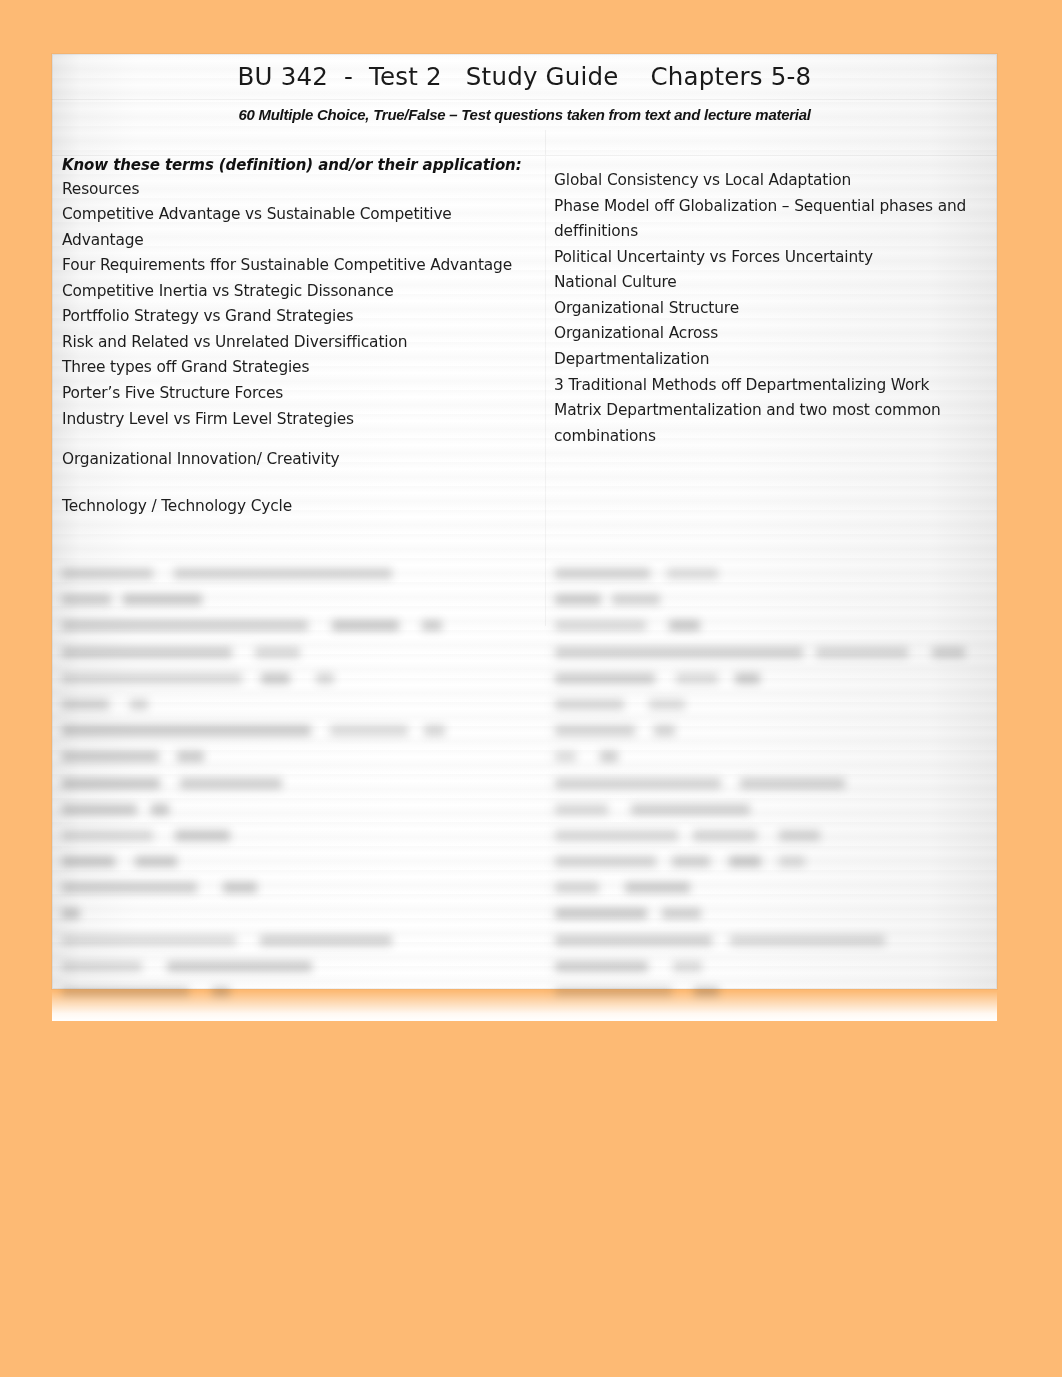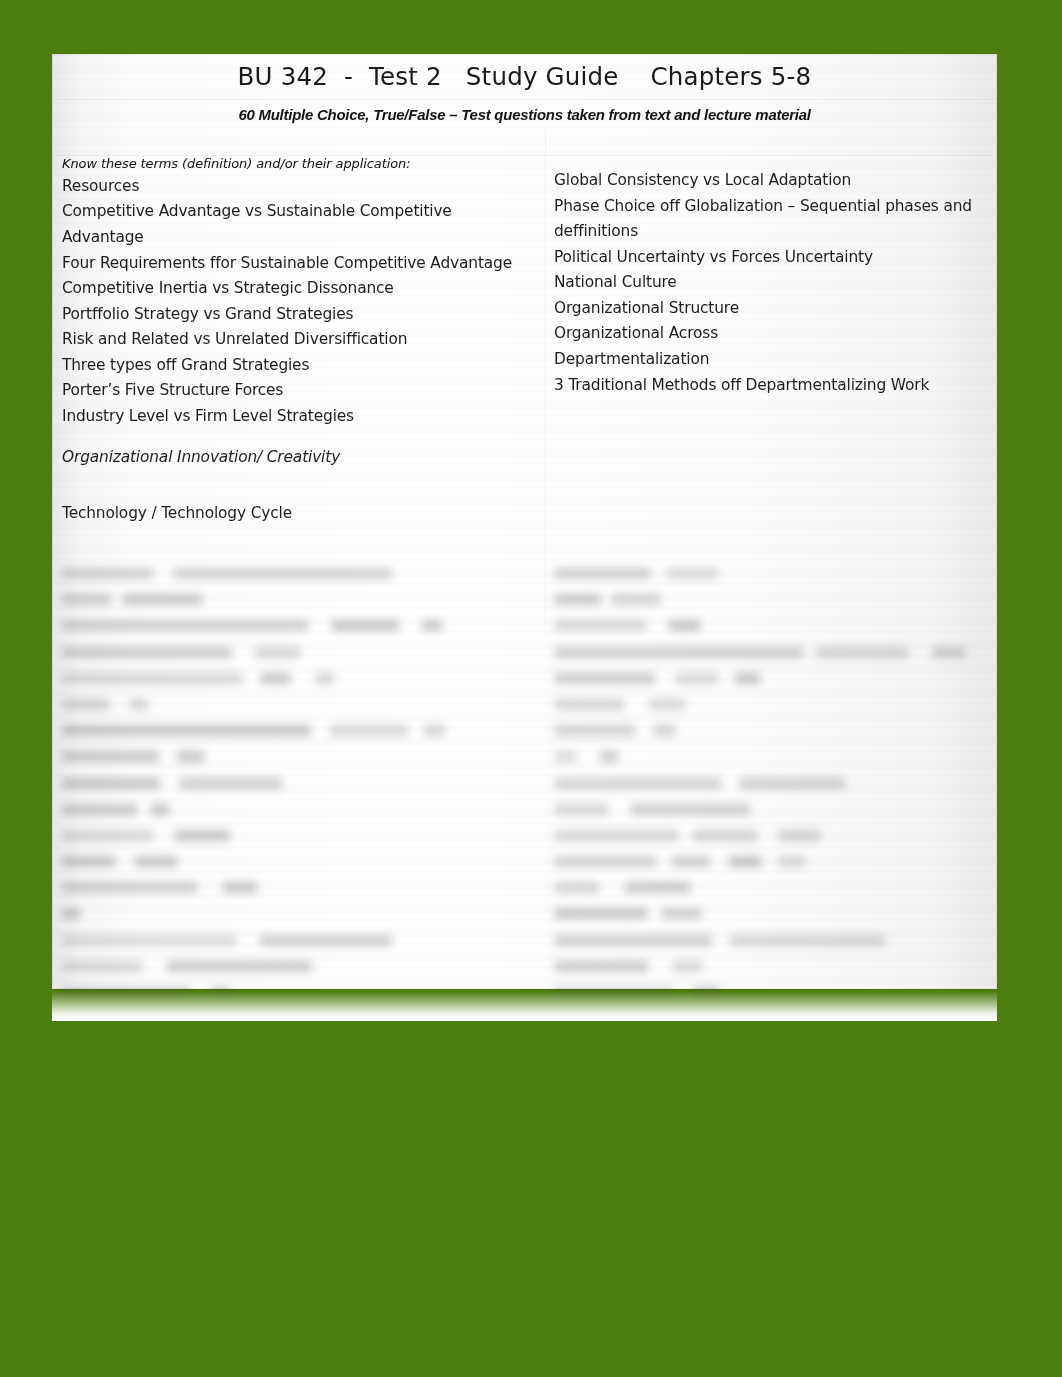--- a/index.html
+++ b/index.html
@@ -14,21 +14,21 @@
     overflow: hidden;
   }
 
   
   #page {
     position: absolute;
     left: 0;
     top: 0;
     width: 1062px;
     height: 1377px;
-    background: #4d7c0f;
+    background: #fdba74;
   }
 
   
   #sheet {
     position: absolute;
     left: 52px;
     top: 54px;
     width: 945px;
     height: 935px;
     background:
@@ -143,22 +143,22 @@
   .col {
     position: absolute;
     top: 0;
     box-sizing: border-box;
   }
   .col-left  { left: 0px;   width: 493px; padding: 0 12px 0 10px; }
   .col-right { left: 494px; width: 451px; padding: 0 8px 0 8px;  }
 
   .section-heading {
     font-family: "DejaVu Sans", sans-serif;
-    font-size: 13px;
-    font-weight: 400;
+    font-size: 15px;
+    font-weight: 700;
     font-style: italic;
     color: #111111;
     line-height: 1.30;
     margin: 0 0 1px 0;
     letter-spacing: -0.1px;
   }
 
   ul.term-list {
     list-style: none;
     margin: 0;
@@ -168,21 +168,21 @@
     font-family: "DejaVu Sans", sans-serif;
     font-size: 15.4px;
     font-weight: 400;
     color: #1d1d1d;
     line-height: 1.66;
     letter-spacing: -0.15px;
     margin: 0;
     padding: 0;
   }
   ul.term-list li.gap-before { margin-top: 15px; }
-  ul.term-list li.gap-after  { margin-bottom: 31px; font-style: italic; }
+  ul.term-list li.gap-after  { margin-bottom: 21px; }
 
   
   .col-right ul.term-list { margin-top: 12px; }
 
   
   #redacted {
     position: absolute;
     left: 0;
     top: 405px;
     width: 945px;
@@ -265,27 +265,28 @@
           <li>Porter’s Five Structure Forces</li>
           <li>Industry Level vs Firm Level Strategies</li>
           <li class="gap-before gap-after">Organizational Innovation/ Creativity</li>
           <li>Technology / Technology Cycle</li>
         </ul>
       </div>
 
       <div class="col col-right">
         <ul class="term-list">
           <li>Global Consistency vs Local Adaptation</li>
-          <li>Phase Choice off Globalization – Sequential phases and deffinitions</li>
+          <li>Phase Model off Globalization – Sequential phases and deffinitions</li>
           <li>Political Uncertainty vs Forces Uncertainty</li>
           <li>National Culture</li>
           <li>Organizational Structure</li>
           <li>Organizational Across</li>
           <li>Departmentalization</li>
           <li>3 Traditional Methods off Departmentalizing Work</li>
+          <li>Matrix Departmentalization and two most common combinations</li>
         </ul>
       </div>
 
       <div id="redacted">
         <div class="blur-inner">
           <div class="rdiv"></div>
           <div class="rcol rcol-left" id="rcol-left">
               <div class="rline">
                 <span style="left: 0px; width: 91px; opacity: 0.57;"></span>
                 <span style="left: 112px; width: 218px; opacity: 0.57;"></span>

